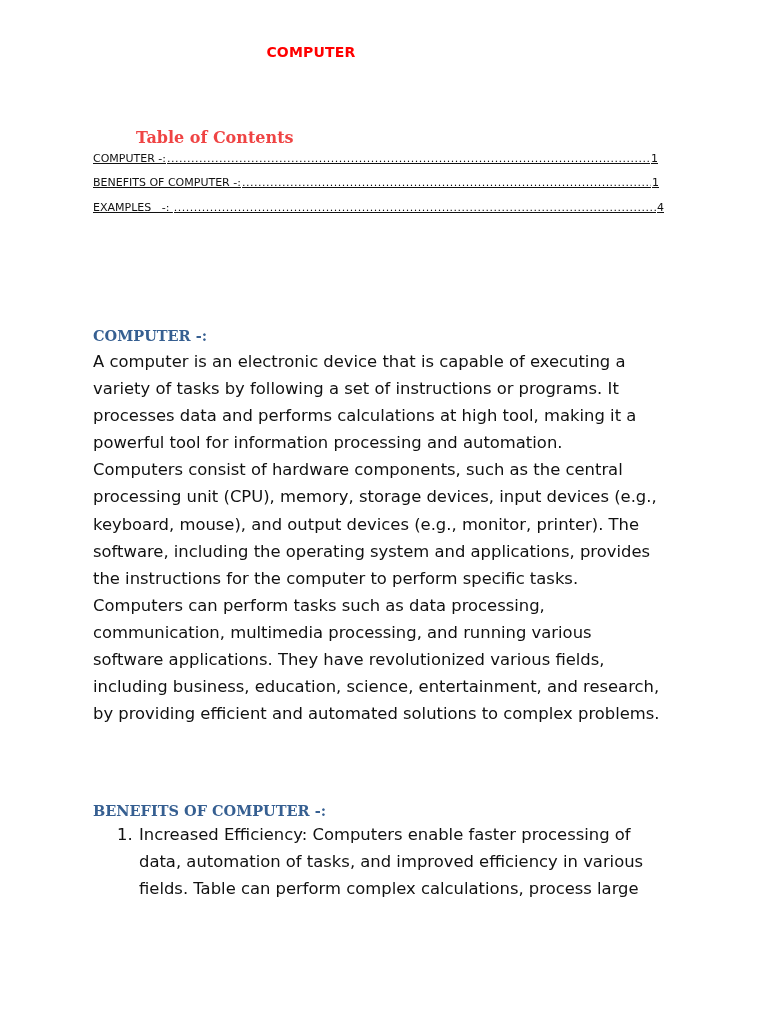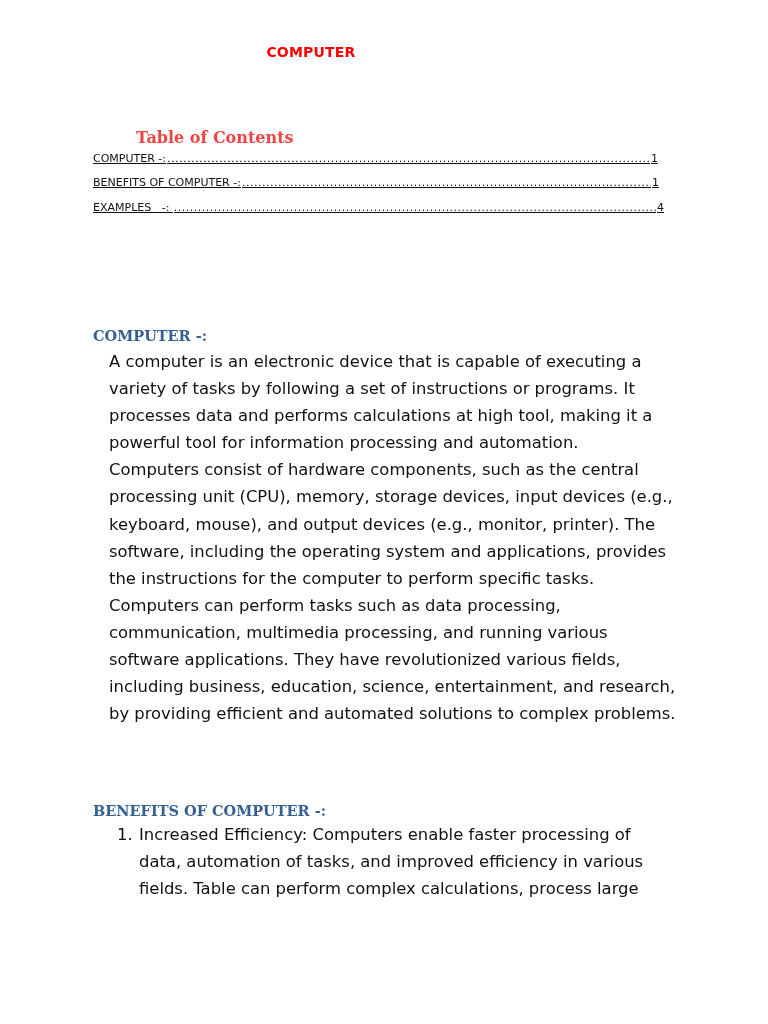--- a/index.html
+++ b/index.html
@@ -69,21 +69,21 @@
     .section-heading {
       position: absolute;
       left: 93px;
       color: #365f91;
       font-family: "DejaVu Serif", serif;
       font-weight: bold;
       font-size: 14.5px;
     }
     .body-text {
       position: absolute;
-      left: 109px;
+      left: 93px;
       width: 600px;
       font-family: "DejaVu Sans", sans-serif;
       font-size: 16.4px;
       line-height: 27.1px;
       color: #111111;
     }
     .body-text .line {
       display: block;
       white-space: nowrap;
     }

